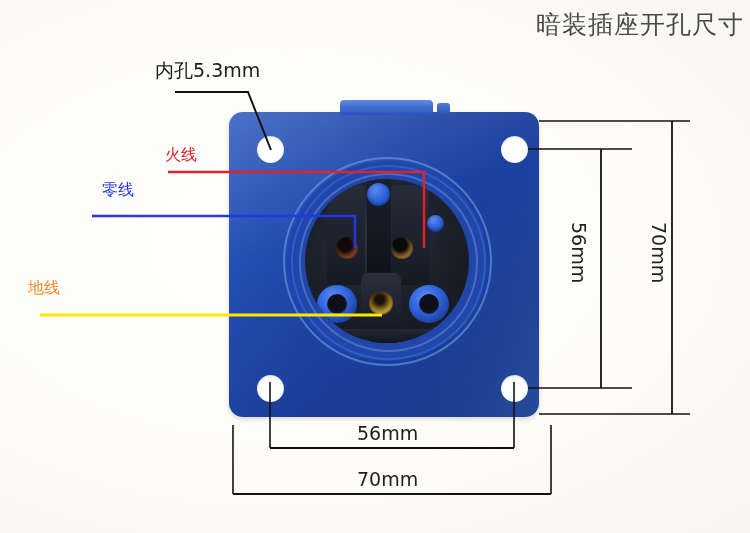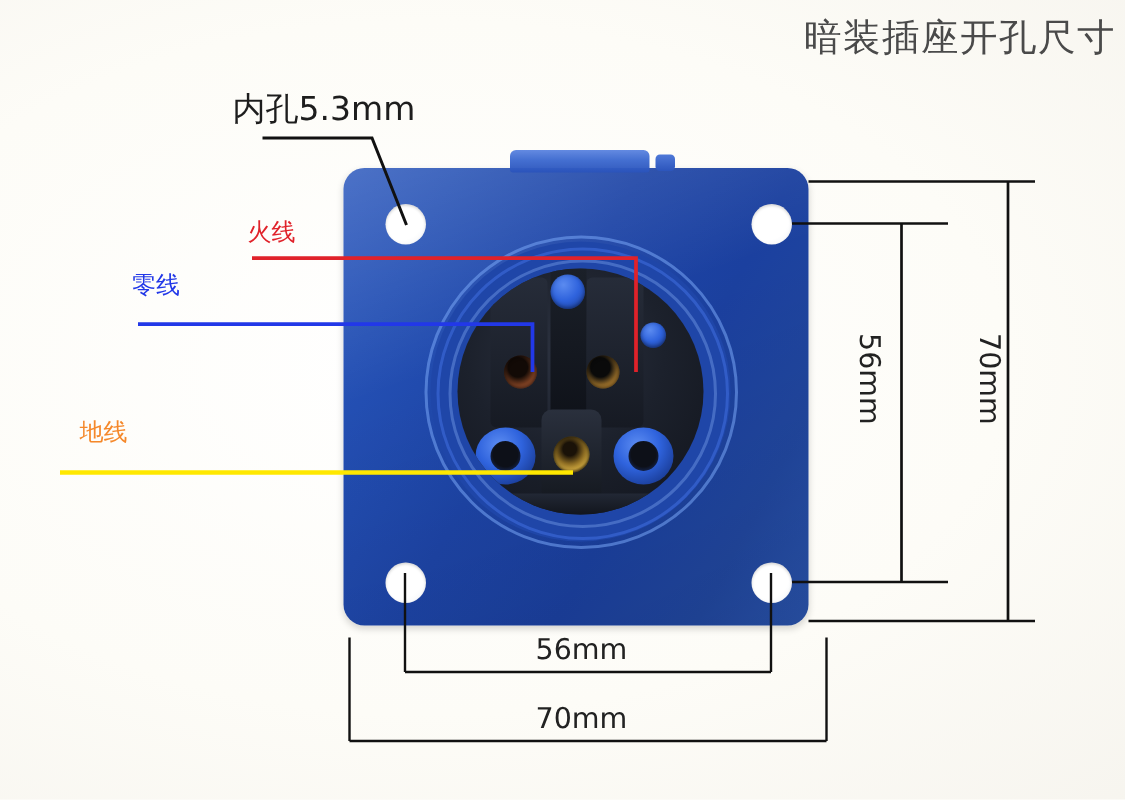--- a/index.html
+++ b/index.html
@@ -112,24 +112,24 @@
     background:radial-gradient(circle at 50% 45%,#0d1018 55%,#1c3780 100%);}
   .t-left{left:12px;top:106px;}
   .t-right{left:104px;top:106px;}
   .bar-bot{position:absolute;left:14px;top:150px;width:136px;height:16px;border-radius:4px;
     background:linear-gradient(180deg,#222835,#10131a);}
 
   
   svg.ov{position:absolute;left:0;top:0;width:750px;height:533px;overflow:visible;}
 
   .lbl{position:absolute;white-space:nowrap;font-size:16px;}
-  .lbl-inner{left:155px;top:58px;font-size:22px;color:#1d1d1d;}
+  .lbl-inner{left:155px;top:58px;font-size:19px;color:#1d1d1d;}
   .lbl-live{left:165px;top:145px;color:#e0222a;}
-  .lbl-neutral{left:88px;top:180px;color:#2238e8;text-align:right;}
-  .lbl-ground{left:53px;top:278px;color:#f5882a;}
+  .lbl-neutral{left:102px;top:180px;color:#2238e8;text-align:right;}
+  .lbl-ground{left:28px;top:278px;color:#f5882a;}
 
   .dim{position:absolute;font-size:19px;color:#222;white-space:nowrap;}
   .dim-56h{left:357px;top:422px;}
   .dim-70h{left:357px;top:468px;}
   .dim-56v{left:568px;top:222px;writing-mode:vertical-rl;text-orientation:mixed;}
   .dim-70v{left:648px;top:222px;writing-mode:vertical-rl;text-orientation:mixed;}
 </style>
 </head>
 <body>
 

